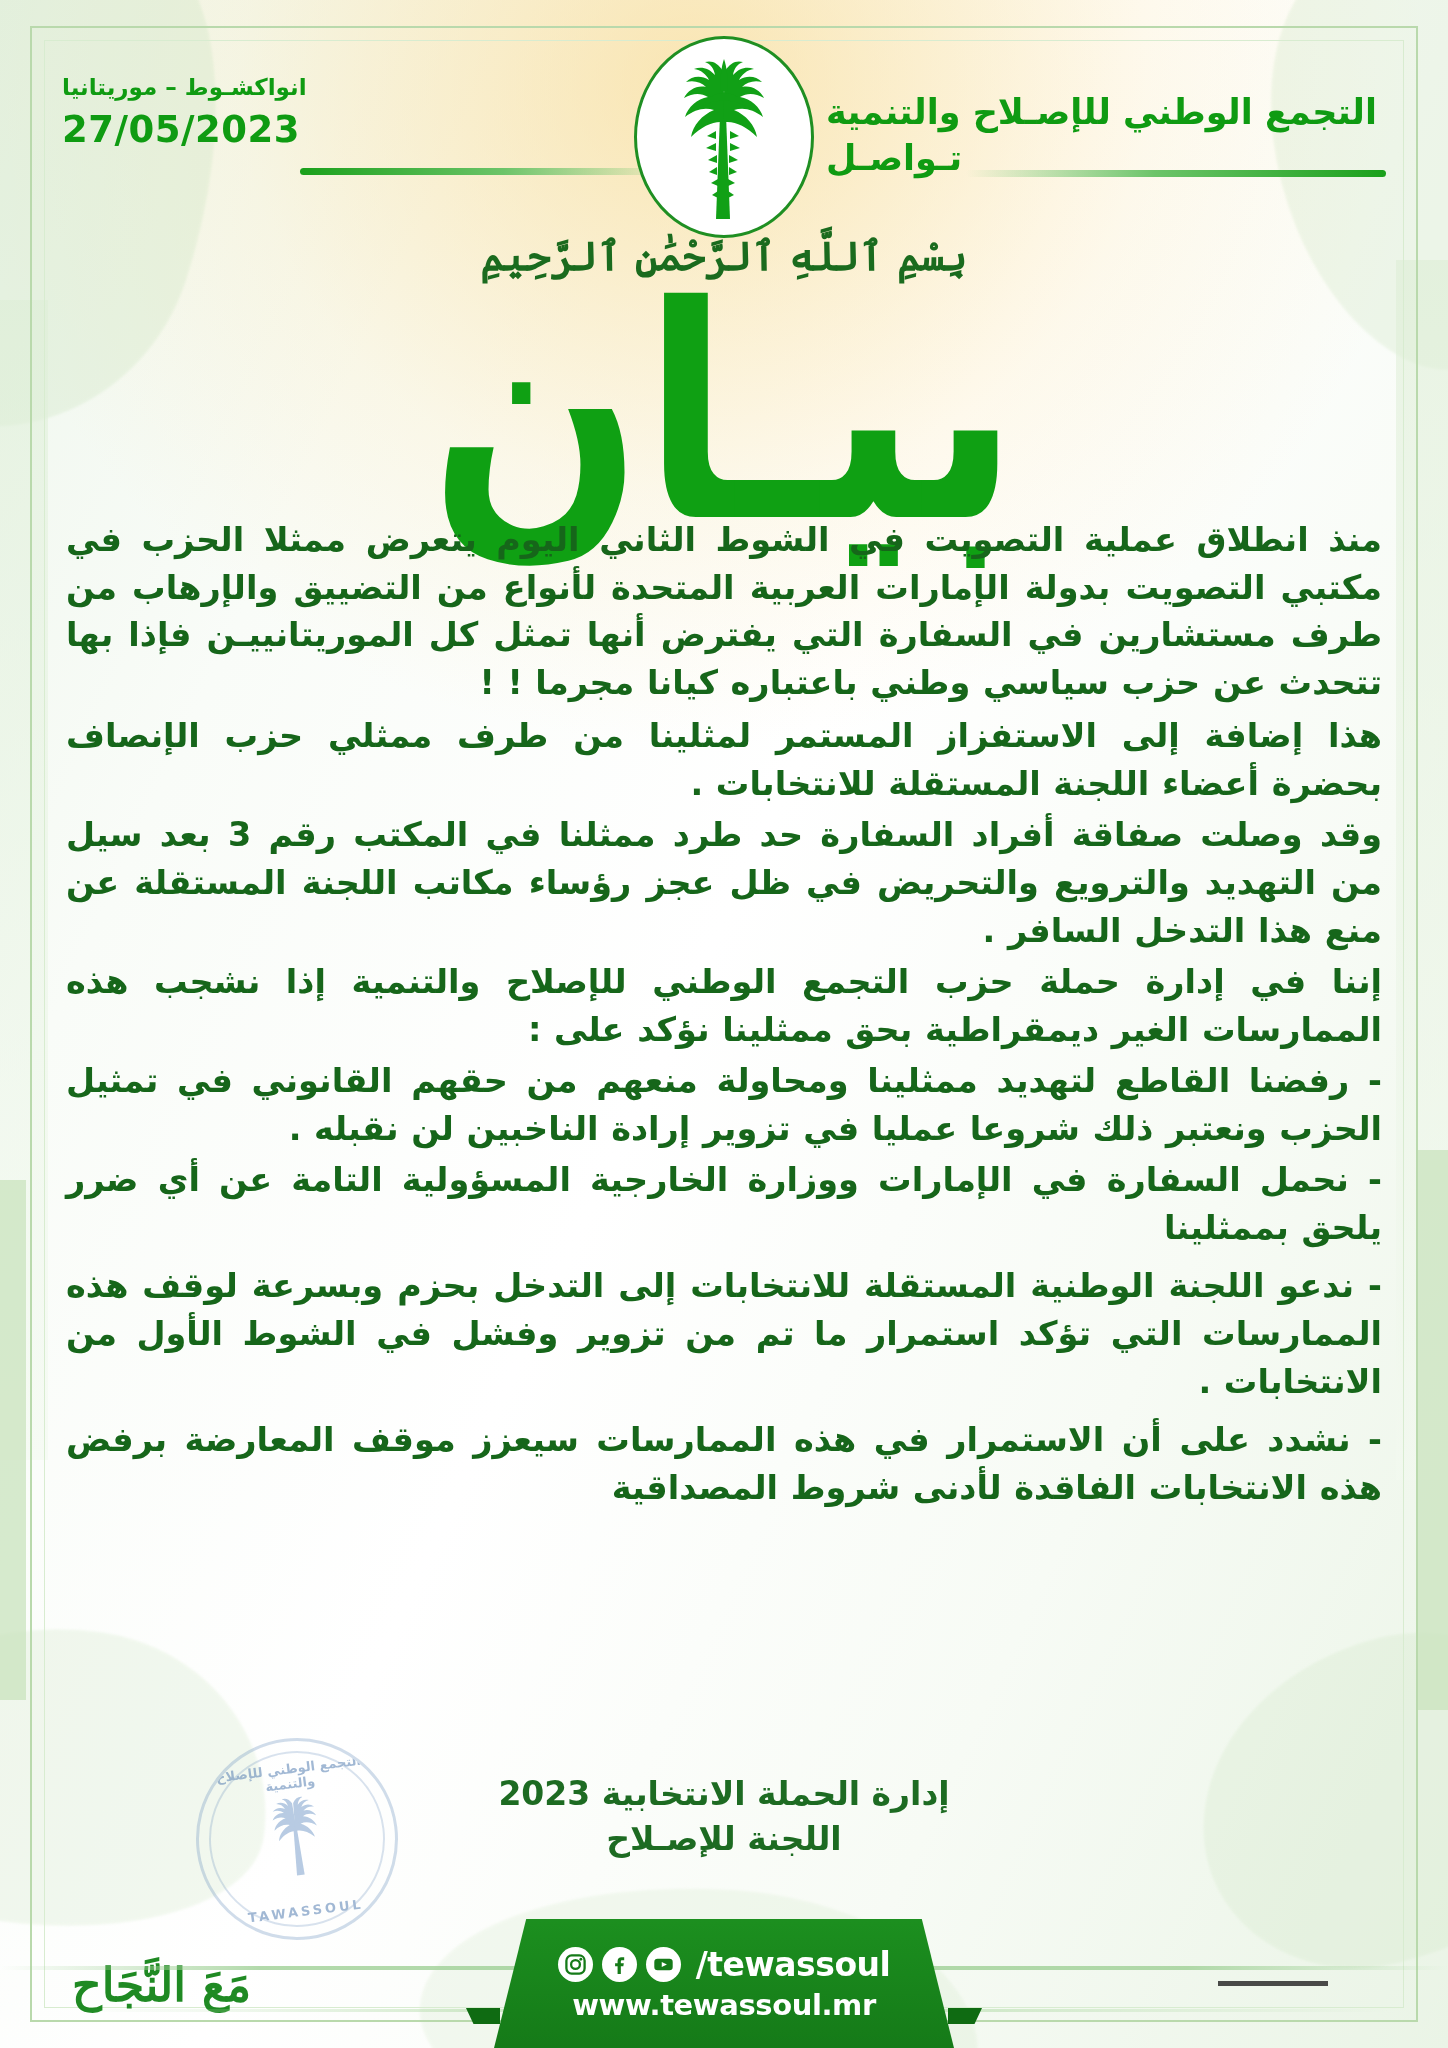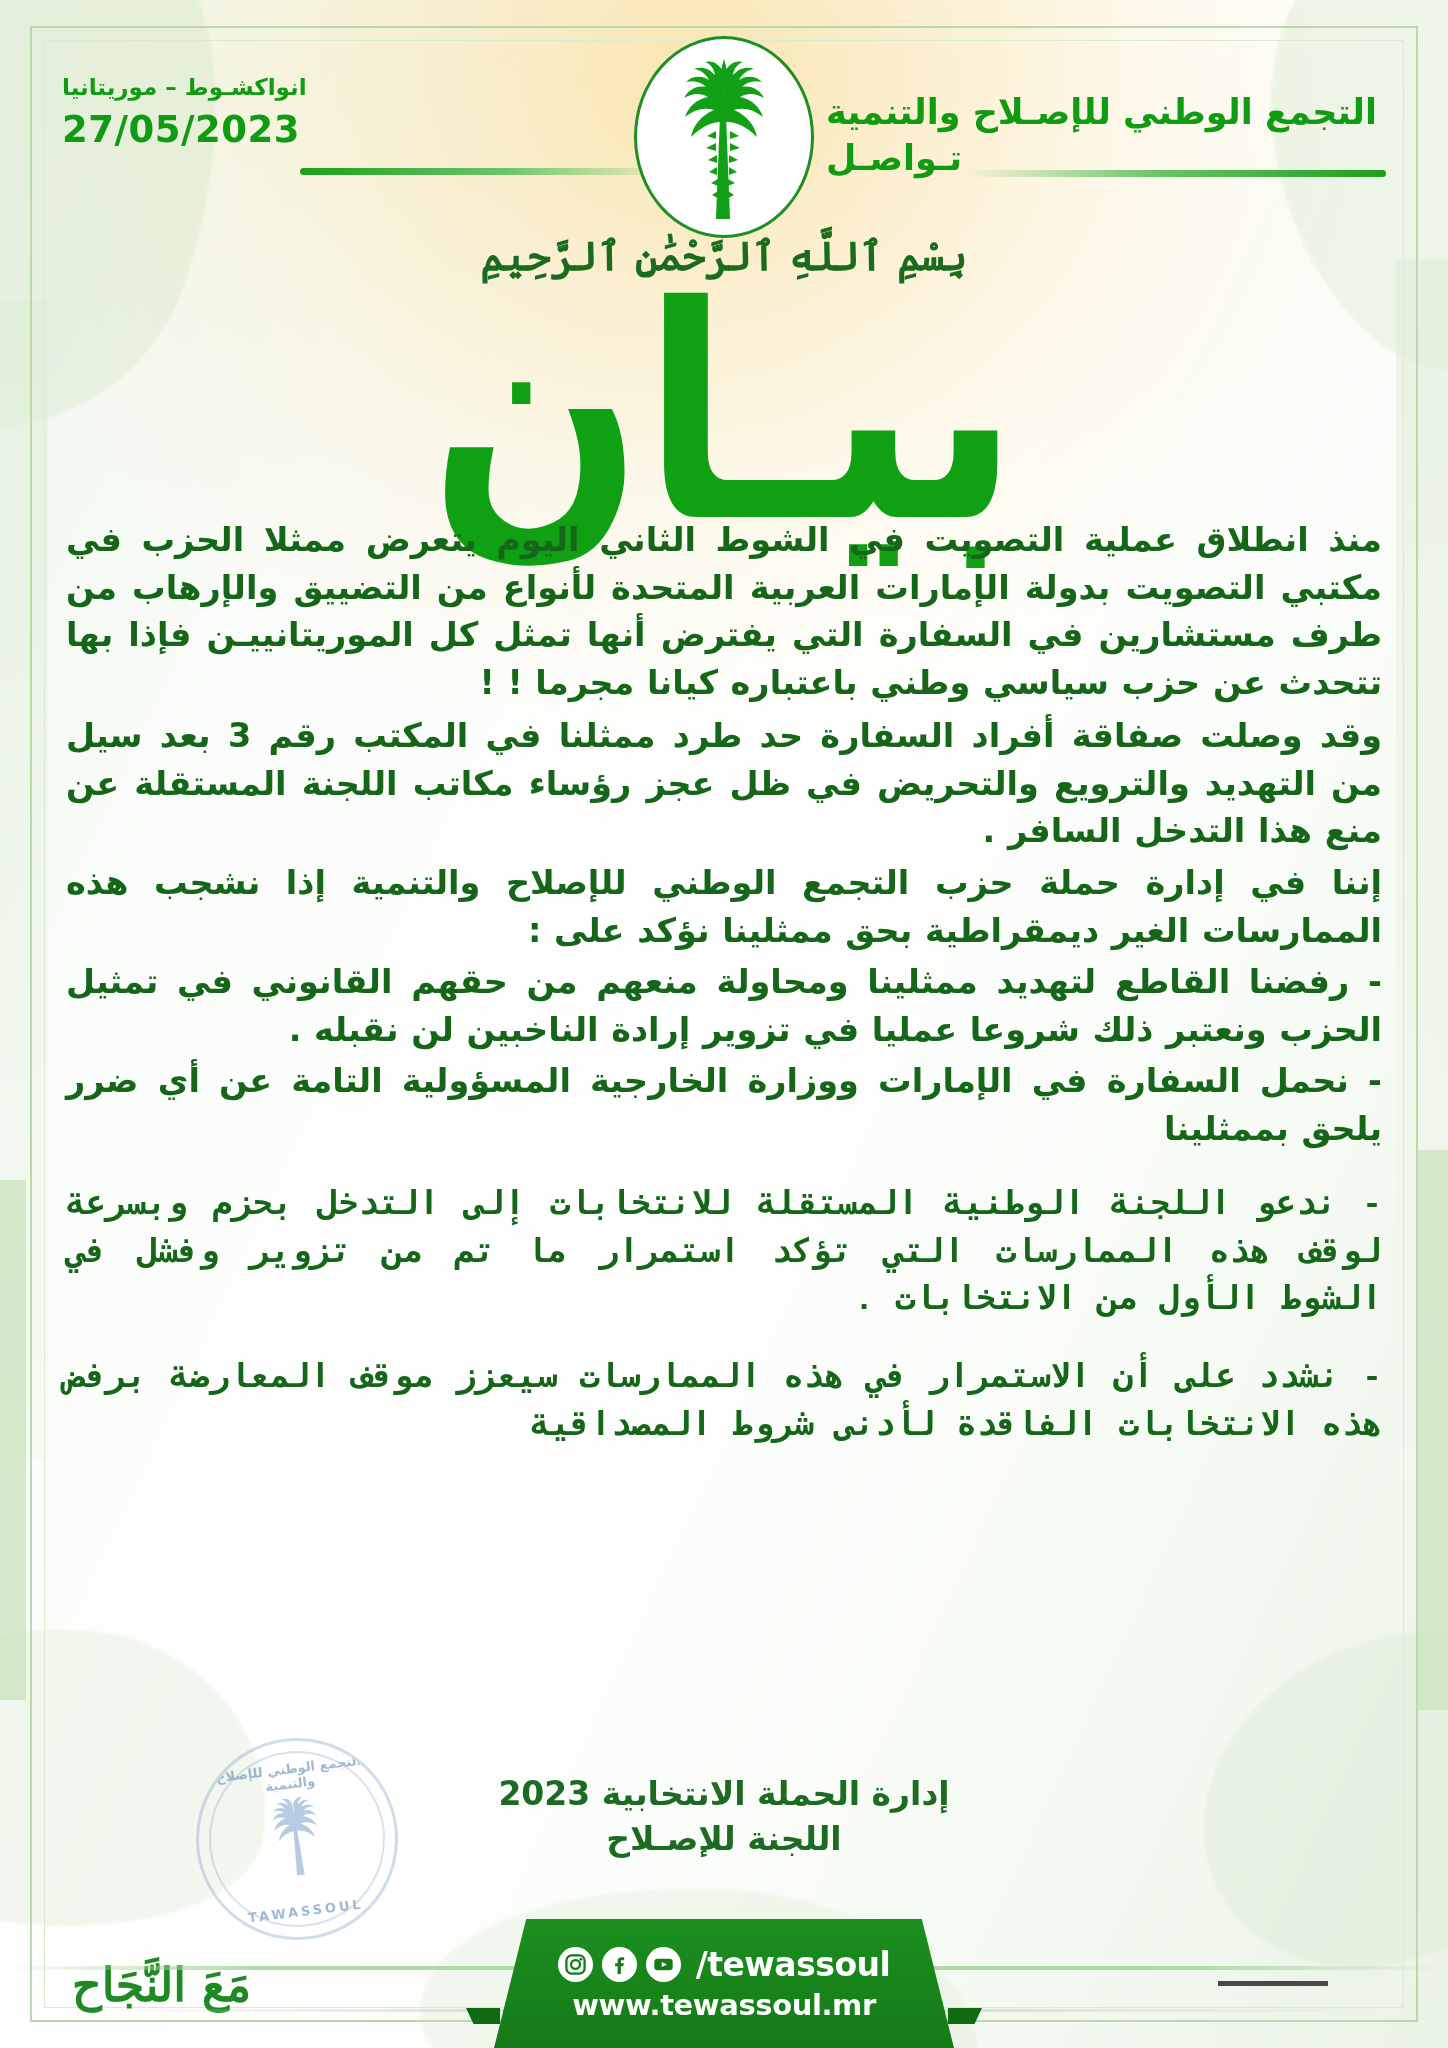--- a/index.html
+++ b/index.html
@@ -120,21 +120,21 @@
     direction:rtl;text-align:justify;
     color:#16661a;
   }
   .para{
     font-size:33.5px;font-weight:bold;line-height:1.42;
     margin:0 0 4px 0;text-align:justify;text-justify:inter-word;
     letter-spacing:-.2px;
     word-spacing:1px;
   }
   .para.first{margin-bottom:6px;}
-  .para.gap{margin-top:30px;font-family:Liberation Mono, monospace;}
+  .para.gap{margin-top:11px;}
 
   
   #signature{
     position:absolute;left:0;right:0;top:1772px;text-align:center;
     direction:rtl;color:#1d6b22;
   }
   .sig-line{
     font-size:33px;font-weight:bold;line-height:1.35;
   }
 
@@ -278,20 +278,21 @@
   </div>
 
   <div class="basmala">بِسْمِ ٱللَّهِ ٱلرَّحْمَٰنِ ٱلرَّحِيمِ</div>
 
   <div class="bayan-wrap">
     <span class="bayan">بيـان</span>
   </div>
 
   <div id="body-text">
     <p class="para first">منذ انطلاق عملية التصويت في الشوط الثاني اليوم يتعرض ممثلا الحزب في مكتبي التصويت بدولة الإمارات العربية المتحدة لأنواع من التضييق والإرهاب من طرف مستشارين في السفارة التي يفترض أنها تمثل كل الموريتانييـن فإذا بها تتحدث عن حزب سياسي وطني باعتباره كيانا مجرما ! !</p>
+    <p class="para">هذا إضافة إلى الاستفزاز المستمر لمثلينا من طرف ممثلي حزب الإنصاف بحضرة أعضاء اللجنة المستقلة للانتخابات .</p>
     <p class="para">وقد وصلت صفاقة أفراد السفارة حد طرد ممثلنا في المكتب رقم 3 بعد سيل من التهديد والترويع والتحريض في ظل عجز رؤساء مكاتب اللجنة المستقلة عن منع هذا التدخل السافر .</p>
     <p class="para">إننا في إدارة حملة حزب التجمع الوطني للإصلاح والتنمية إذا نشجب هذه الممارسات الغير ديمقراطية بحق ممثلينا نؤكد على :</p>
     <p class="para">- رفضنا القاطع لتهديد ممثلينا ومحاولة منعهم من حقهم القانوني في تمثيل الحزب ونعتبر ذلك شروعا عمليا في تزوير إرادة الناخبين لن نقبله .</p>
     <p class="para">- نحمل السفارة في الإمارات ووزارة الخارجية المسؤولية التامة عن أي ضرر يلحق بممثلينا</p>
     <p class="para gap">- ندعو اللجنة الوطنية المستقلة للانتخابات إلى التدخل بحزم وبسرعة لوقف هذه الممارسات التي تؤكد استمرار ما تم من تزوير وفشل في الشوط الأول من الانتخابات .</p>
     <p class="para gap">- نشدد على أن الاستمرار في هذه الممارسات سيعزز موقف المعارضة برفض هذه الانتخابات الفاقدة لأدنى شروط المصداقية</p>
   </div>
 
   <div class="stamp">
     <div class="stamp-top">التجمع الوطني للإصلاح والتنمية</div>

